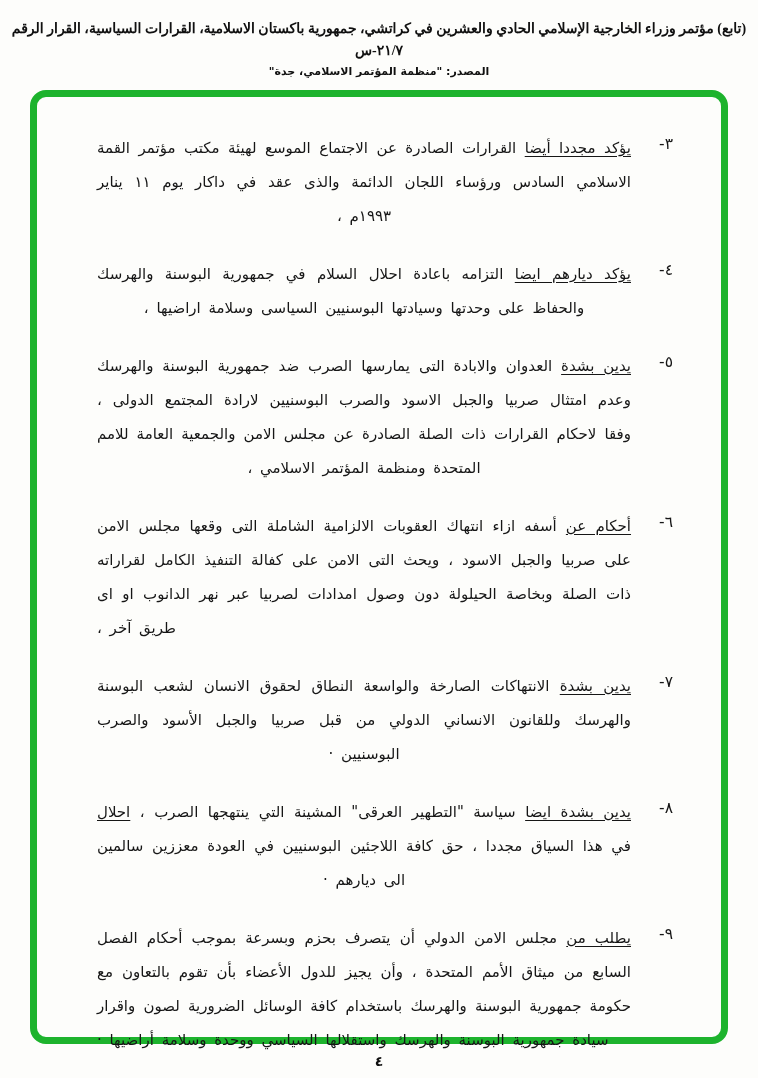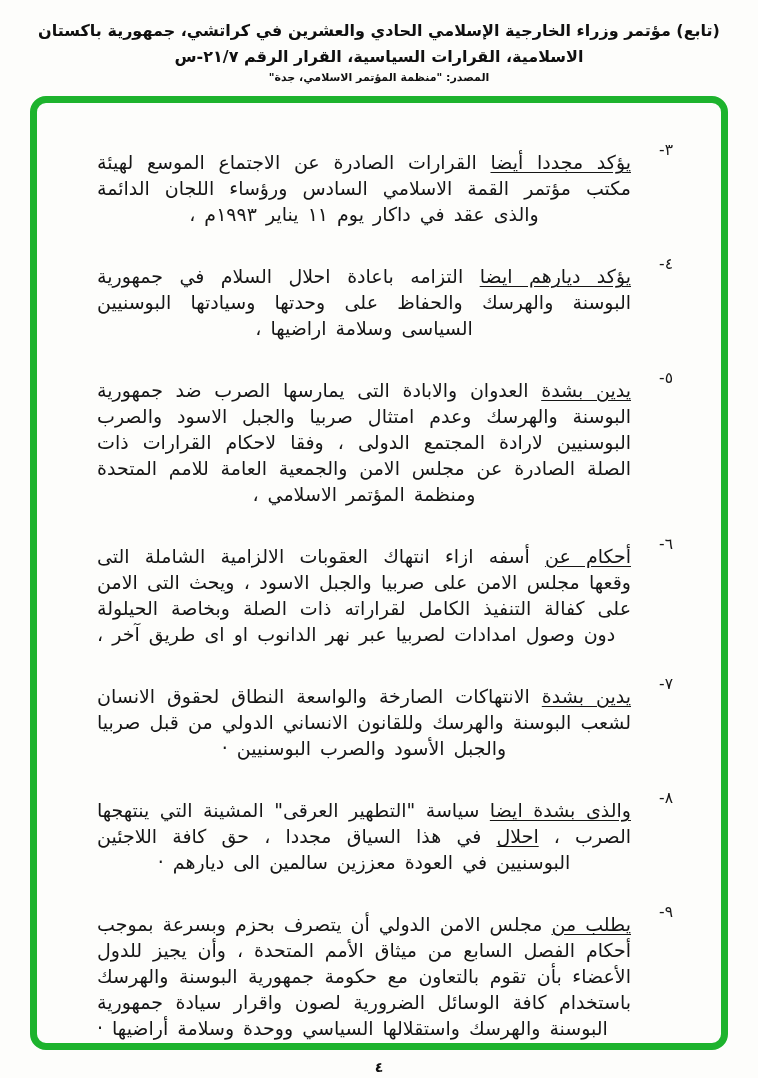--- a/index.html
+++ b/index.html
@@ -22,24 +22,25 @@
     overflow:hidden;
   }
   .doc-header{
     direction:rtl;
     text-align:center;
     padding-top:18px;
     font-weight:bold;
     color:#101010;
   }
   .doc-header .h1{
-    font-size:16px;
+    font-size:14px;
     line-height:1.6;
     padding:0 6px;
     letter-spacing:0;
+    font-family:Liberation Serif, serif;
   }
   .doc-header .h2{
     font-size:11px;
     margin-top:2px;
   }
   .green-box{
     margin:12px auto 0 auto;
     width:698px;
     height:954px;
     border:7px solid var(--green);
@@ -57,26 +58,25 @@
   }
   .item-number{
     flex:0 0 30px;
     font-size:15.5px;
     line-height:26px;
     text-align:right;
     white-space:nowrap;
   }
   .item-text{
     flex:1;
-    font-size:19px;
-    line-height:26px;
+    font-size:15px;
+    line-height:34px;
     text-align:justify;
     text-align-last:center;
     word-spacing:3px;
-    margin-top:12px;
   }
   
   .item:nth-child(4) .item-text,
   .item:nth-child(7) .item-text{
     text-align-last:left;
   }
   .ul{
     text-decoration:underline;
     text-underline-offset:3px;
   }
@@ -120,21 +120,21 @@
     <div class="item-text"><span class="ul">أحكام عن</span><span> أسفه ازاء انتهاك العقوبات الالزامية الشاملة التى وقعها مجلس الامن على صربيا والجبل الاسود ، ويحث التى الامن على كفالة التنفيذ الكامل لقراراته ذات الصلة وبخاصة الحيلولة دون وصول امدادات لصربيا عبر نهر الدانوب او اى طريق آخر ،</span></div>
   </div>
 
   <div class="item">
     <div class="item-number">٧-</div>
     <div class="item-text"><span class="ul">يدين بشدة</span><span> الانتهاكات الصارخة والواسعة النطاق لحقوق الانسان لشعب البوسنة والهرسك وللقانون الانساني الدولي من قبل صربيا والجبل الأسود والصرب البوسنيين ·</span></div>
   </div>
 
   <div class="item">
     <div class="item-number">٨-</div>
-    <div class="item-text"><span class="ul">والذى بشدة ايضا</span><span> سياسة "التطهير العرقى" المشينة التي ينتهجها الصرب ، </span><span class="ul">احلال</span><span> في هذا السياق مجددا ، حق كافة اللاجئين البوسنيين في العودة معززين سالمين الى ديارهم ·</span></div>
+    <div class="item-text"><span class="ul">يدين بشدة ايضا</span><span> سياسة "التطهير العرقى" المشينة التي ينتهجها الصرب ، </span><span class="ul">احلال</span><span> في هذا السياق مجددا ، حق كافة اللاجئين البوسنيين في العودة معززين سالمين الى ديارهم ·</span></div>
   </div>
 
   <div class="item">
     <div class="item-number">٩-</div>
     <div class="item-text"><span class="ul">يطلب من</span><span> مجلس الامن الدولي أن يتصرف بحزم وبسرعة بموجب أحكام الفصل السابع من ميثاق الأمم المتحدة ، وأن يجيز للدول الأعضاء بأن تقوم بالتعاون مع حكومة جمهورية البوسنة والهرسك باستخدام كافة الوسائل الضرورية لصون واقرار سيادة جمهورية البوسنة والهرسك واستقلالها السياسي ووحدة وسلامة أراضيها ·</span></div>
   </div>
 </div>
   </div>
 
   <footer class="page-footer">

